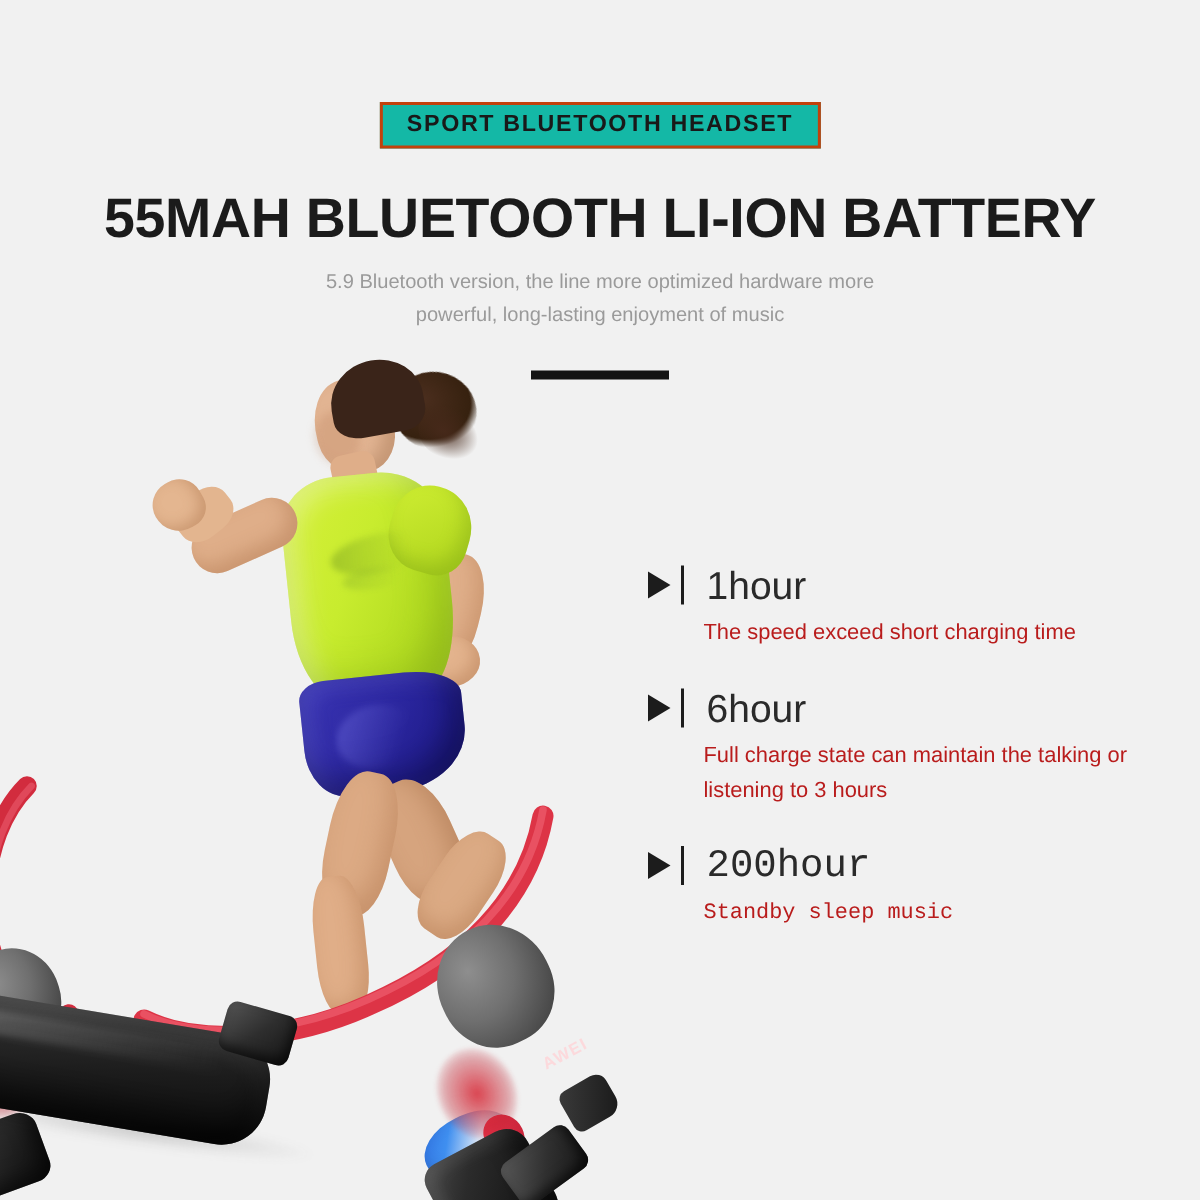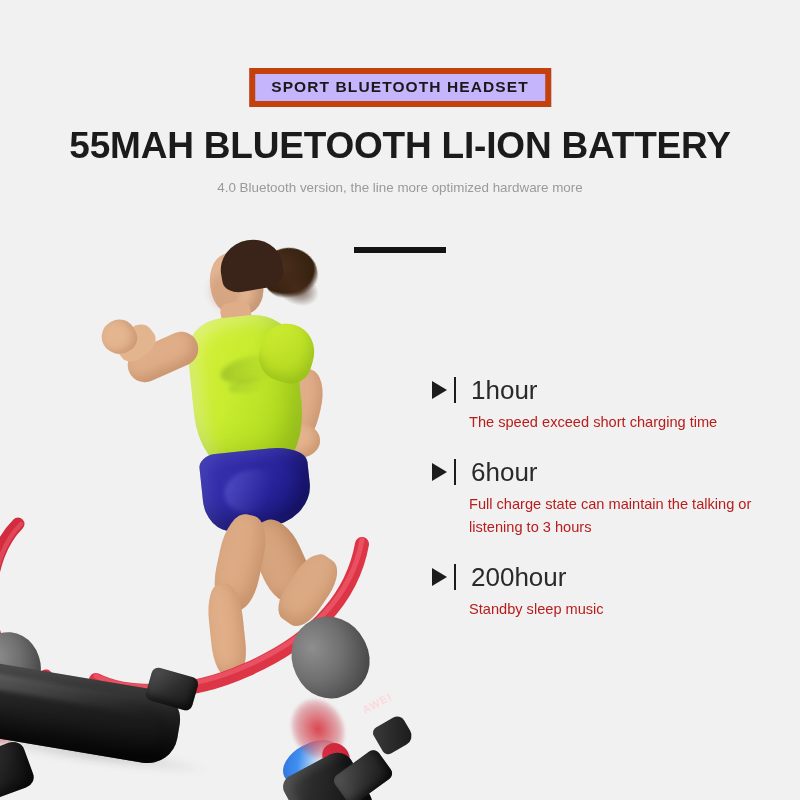--- a/index.html
+++ b/index.html
@@ -9,21 +9,21 @@
     font-family:"Liberation Sans", sans-serif;
     overflow:hidden;
     position:relative;
   }
 
   #stage { position:absolute; inset:0; background:#f1f1f1; }
 
   
   .badge {
     position:absolute; left:50%; top:68px; transform:translateX(-50%);
-    border:6px solid #c2410c; background:#c4b5fd;
+    border:2px solid #c2410c; background:#14b8a6;
     padding:5px 16px 6px 16px;
   }
   .badge-text {
     font-size:15.5px; font-weight:bold; letter-spacing:1.1px;
     color:#191919; white-space:nowrap; line-height:1;
   }
 
   .headline {
     position:absolute; left:0; right:0; top:126px; text-align:center;
     font-size:37px; font-weight:bold; color:#1b1b1b;
@@ -37,21 +37,21 @@
   .subtitle span { display:block; }
 
   .rule {
     position:absolute; left:50%; top:247px; transform:translateX(-50%);
     width:92px; height:6px; background:#141414;
   }
 
   
   .features { position:absolute; left:432px; top:375px; width:350px; }
   .feature { position:relative; margin-bottom:22px; }
-  .feature:last-child { margin-bottom:0; }
+  .feature:last-child { margin-bottom:0;font-family:Liberation Mono, monospace; }
 
   .f-head { display:flex; align-items:center; height:30px; }
   .tri {
     width:0; height:0; border-left:15px solid #1c1c1c;
     border-top:9px solid transparent; border-bottom:9px solid transparent;
     flex:0 0 auto;
   }
   .vbar { width:2px; height:26px; background:#1c1c1c; margin-left:7px; flex:0 0 auto; }
   .f-title { margin-left:15px; font-size:26px; color:#2a2a2a; line-height:1; font-weight:400; }
   .f-desc { margin-left:37px; margin-top:6px; font-size:14.6px; color:#b91c1c; line-height:1.62; }
@@ -361,21 +361,22 @@
   </div>
   <div class="connector"></div>
 
   <div class="badge">
     <div class="badge-text">SPORT BLUETOOTH HEADSET</div>
   </div>
 
   <h1 class="headline">55MAH BLUETOOTH LI-ION BATTERY</h1>
 
   <div class="subtitle">
-    <span>4.0 Bluetooth version, the line more optimized hardware more</span>
+    <span>5.9 Bluetooth version, the line more optimized hardware more</span>
+    <span>powerful, long-lasting enjoyment of music</span>
   </div>
 
   <div class="rule"></div>
 
   <div class="features">
 
     <div class="feature">
       <div class="f-head">
         <span class="tri"></span>
         <span class="vbar"></span>

